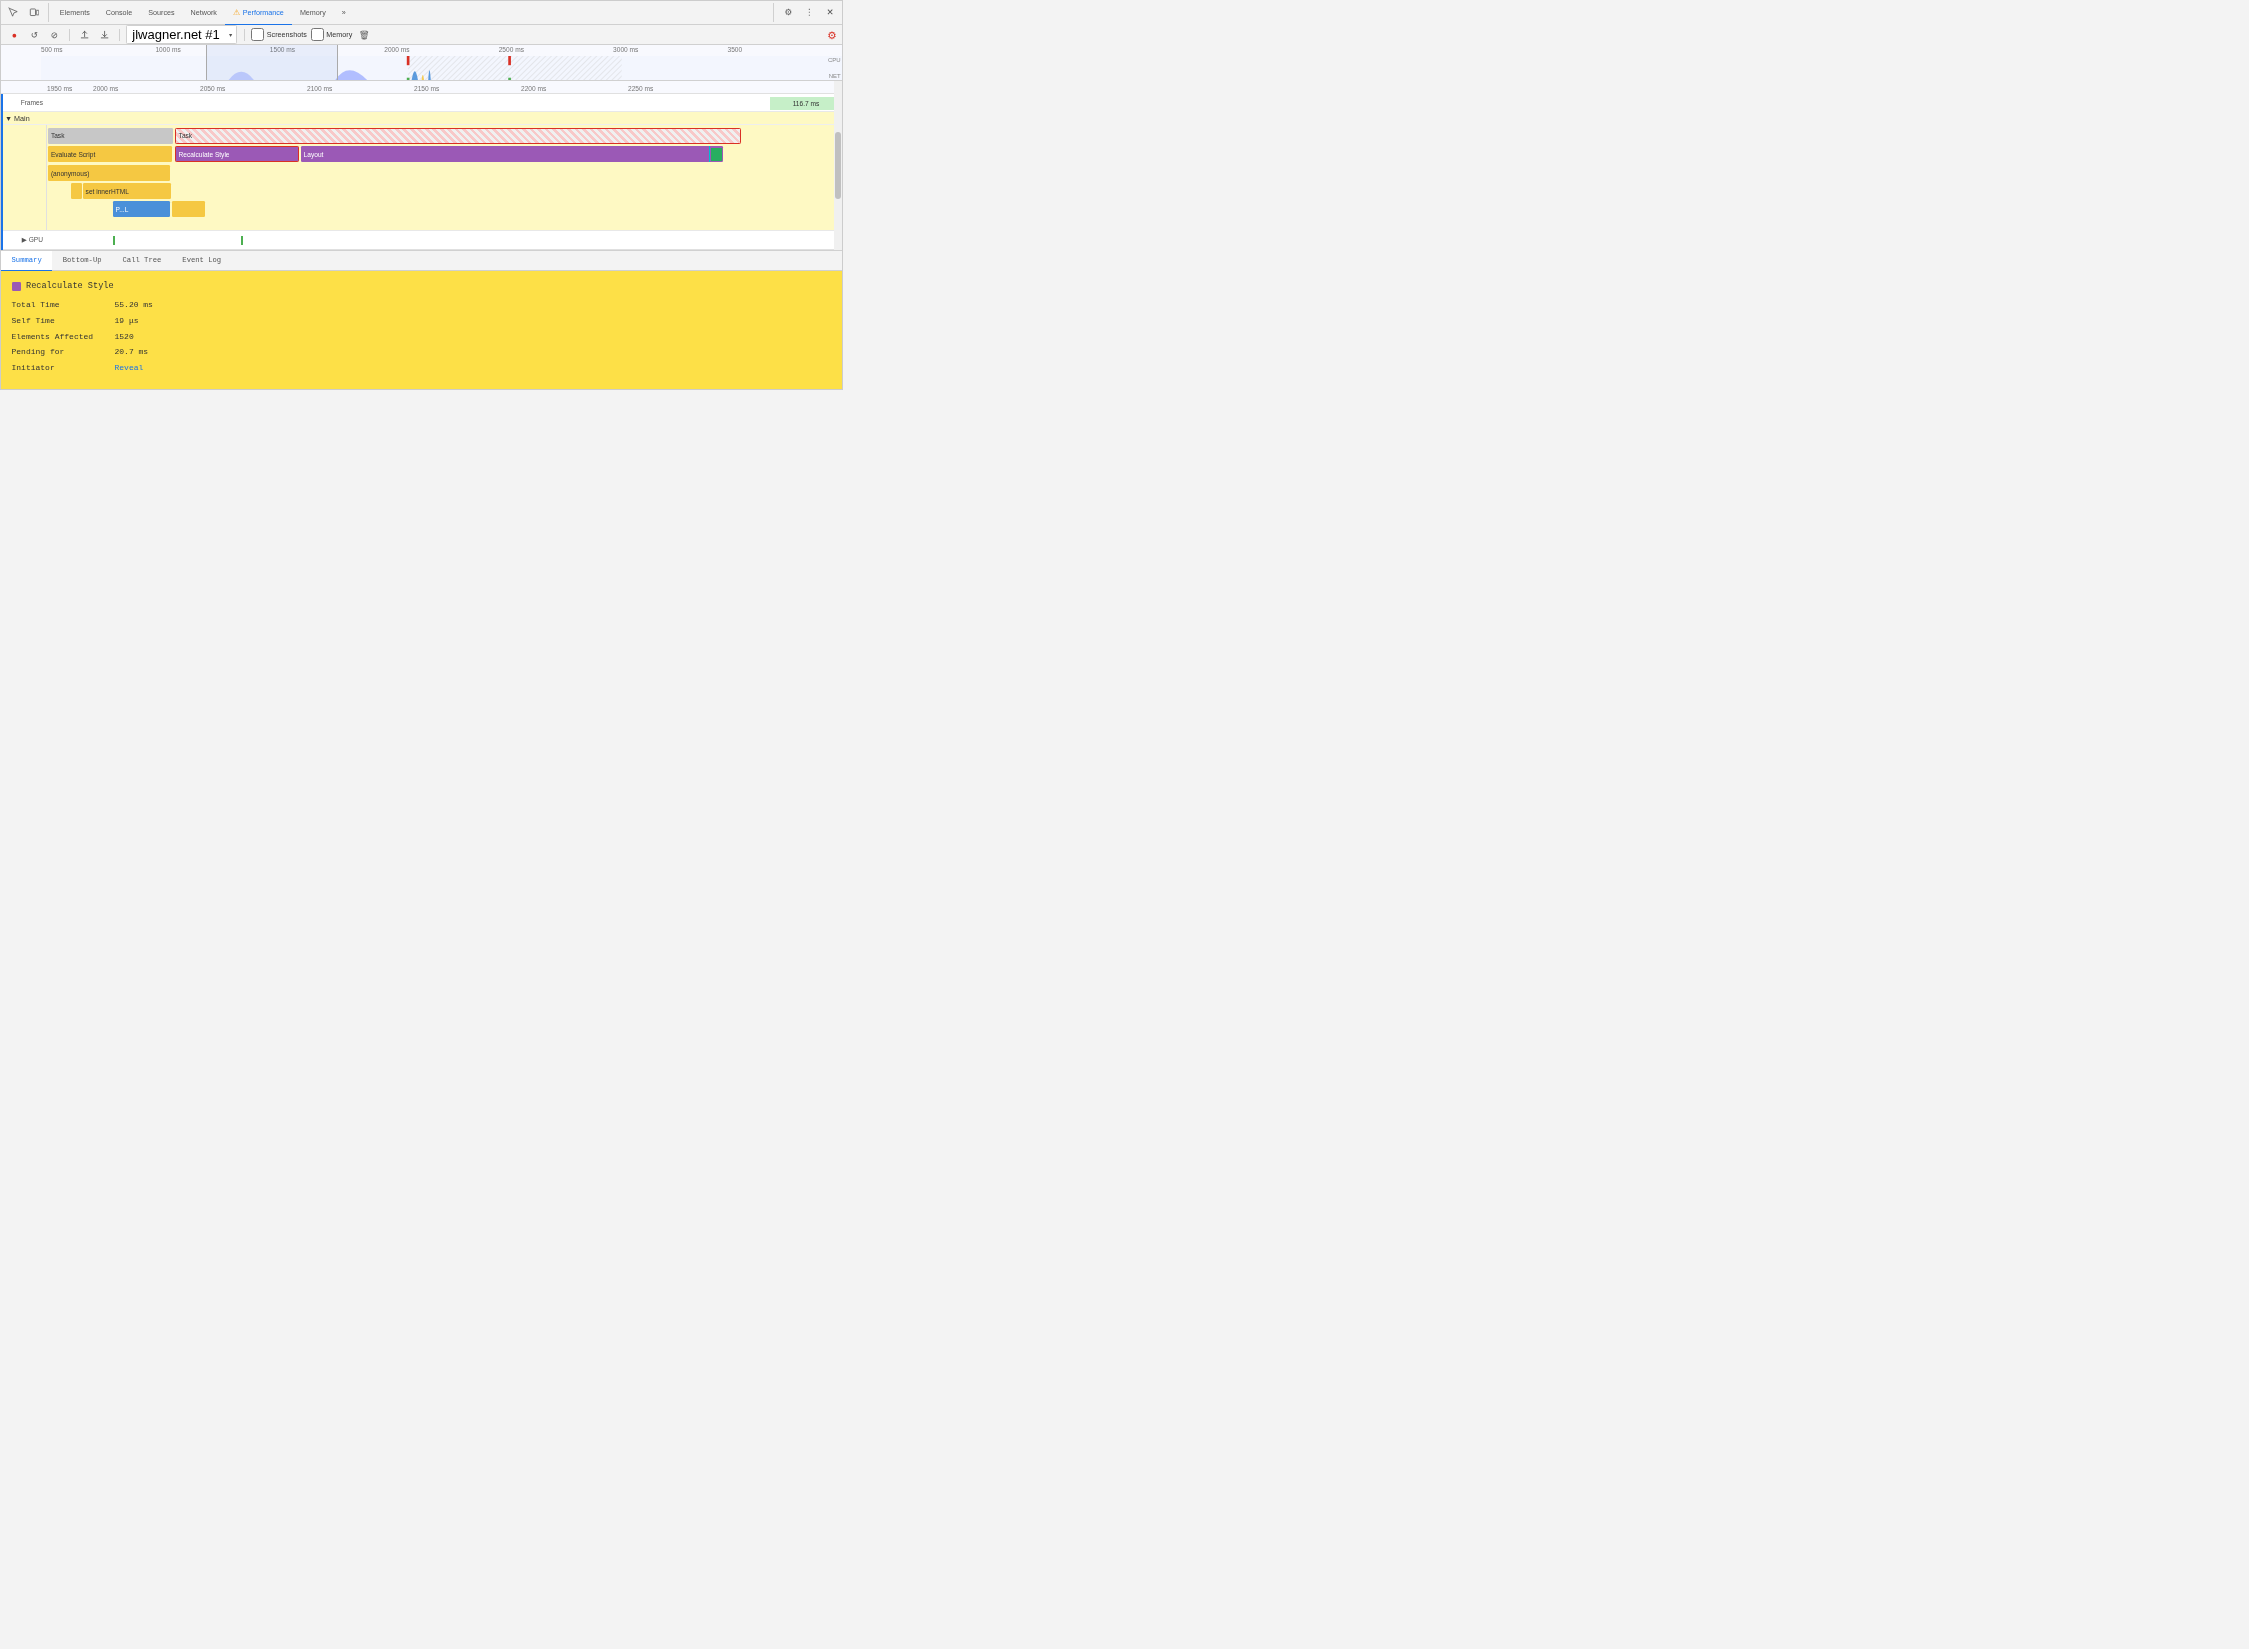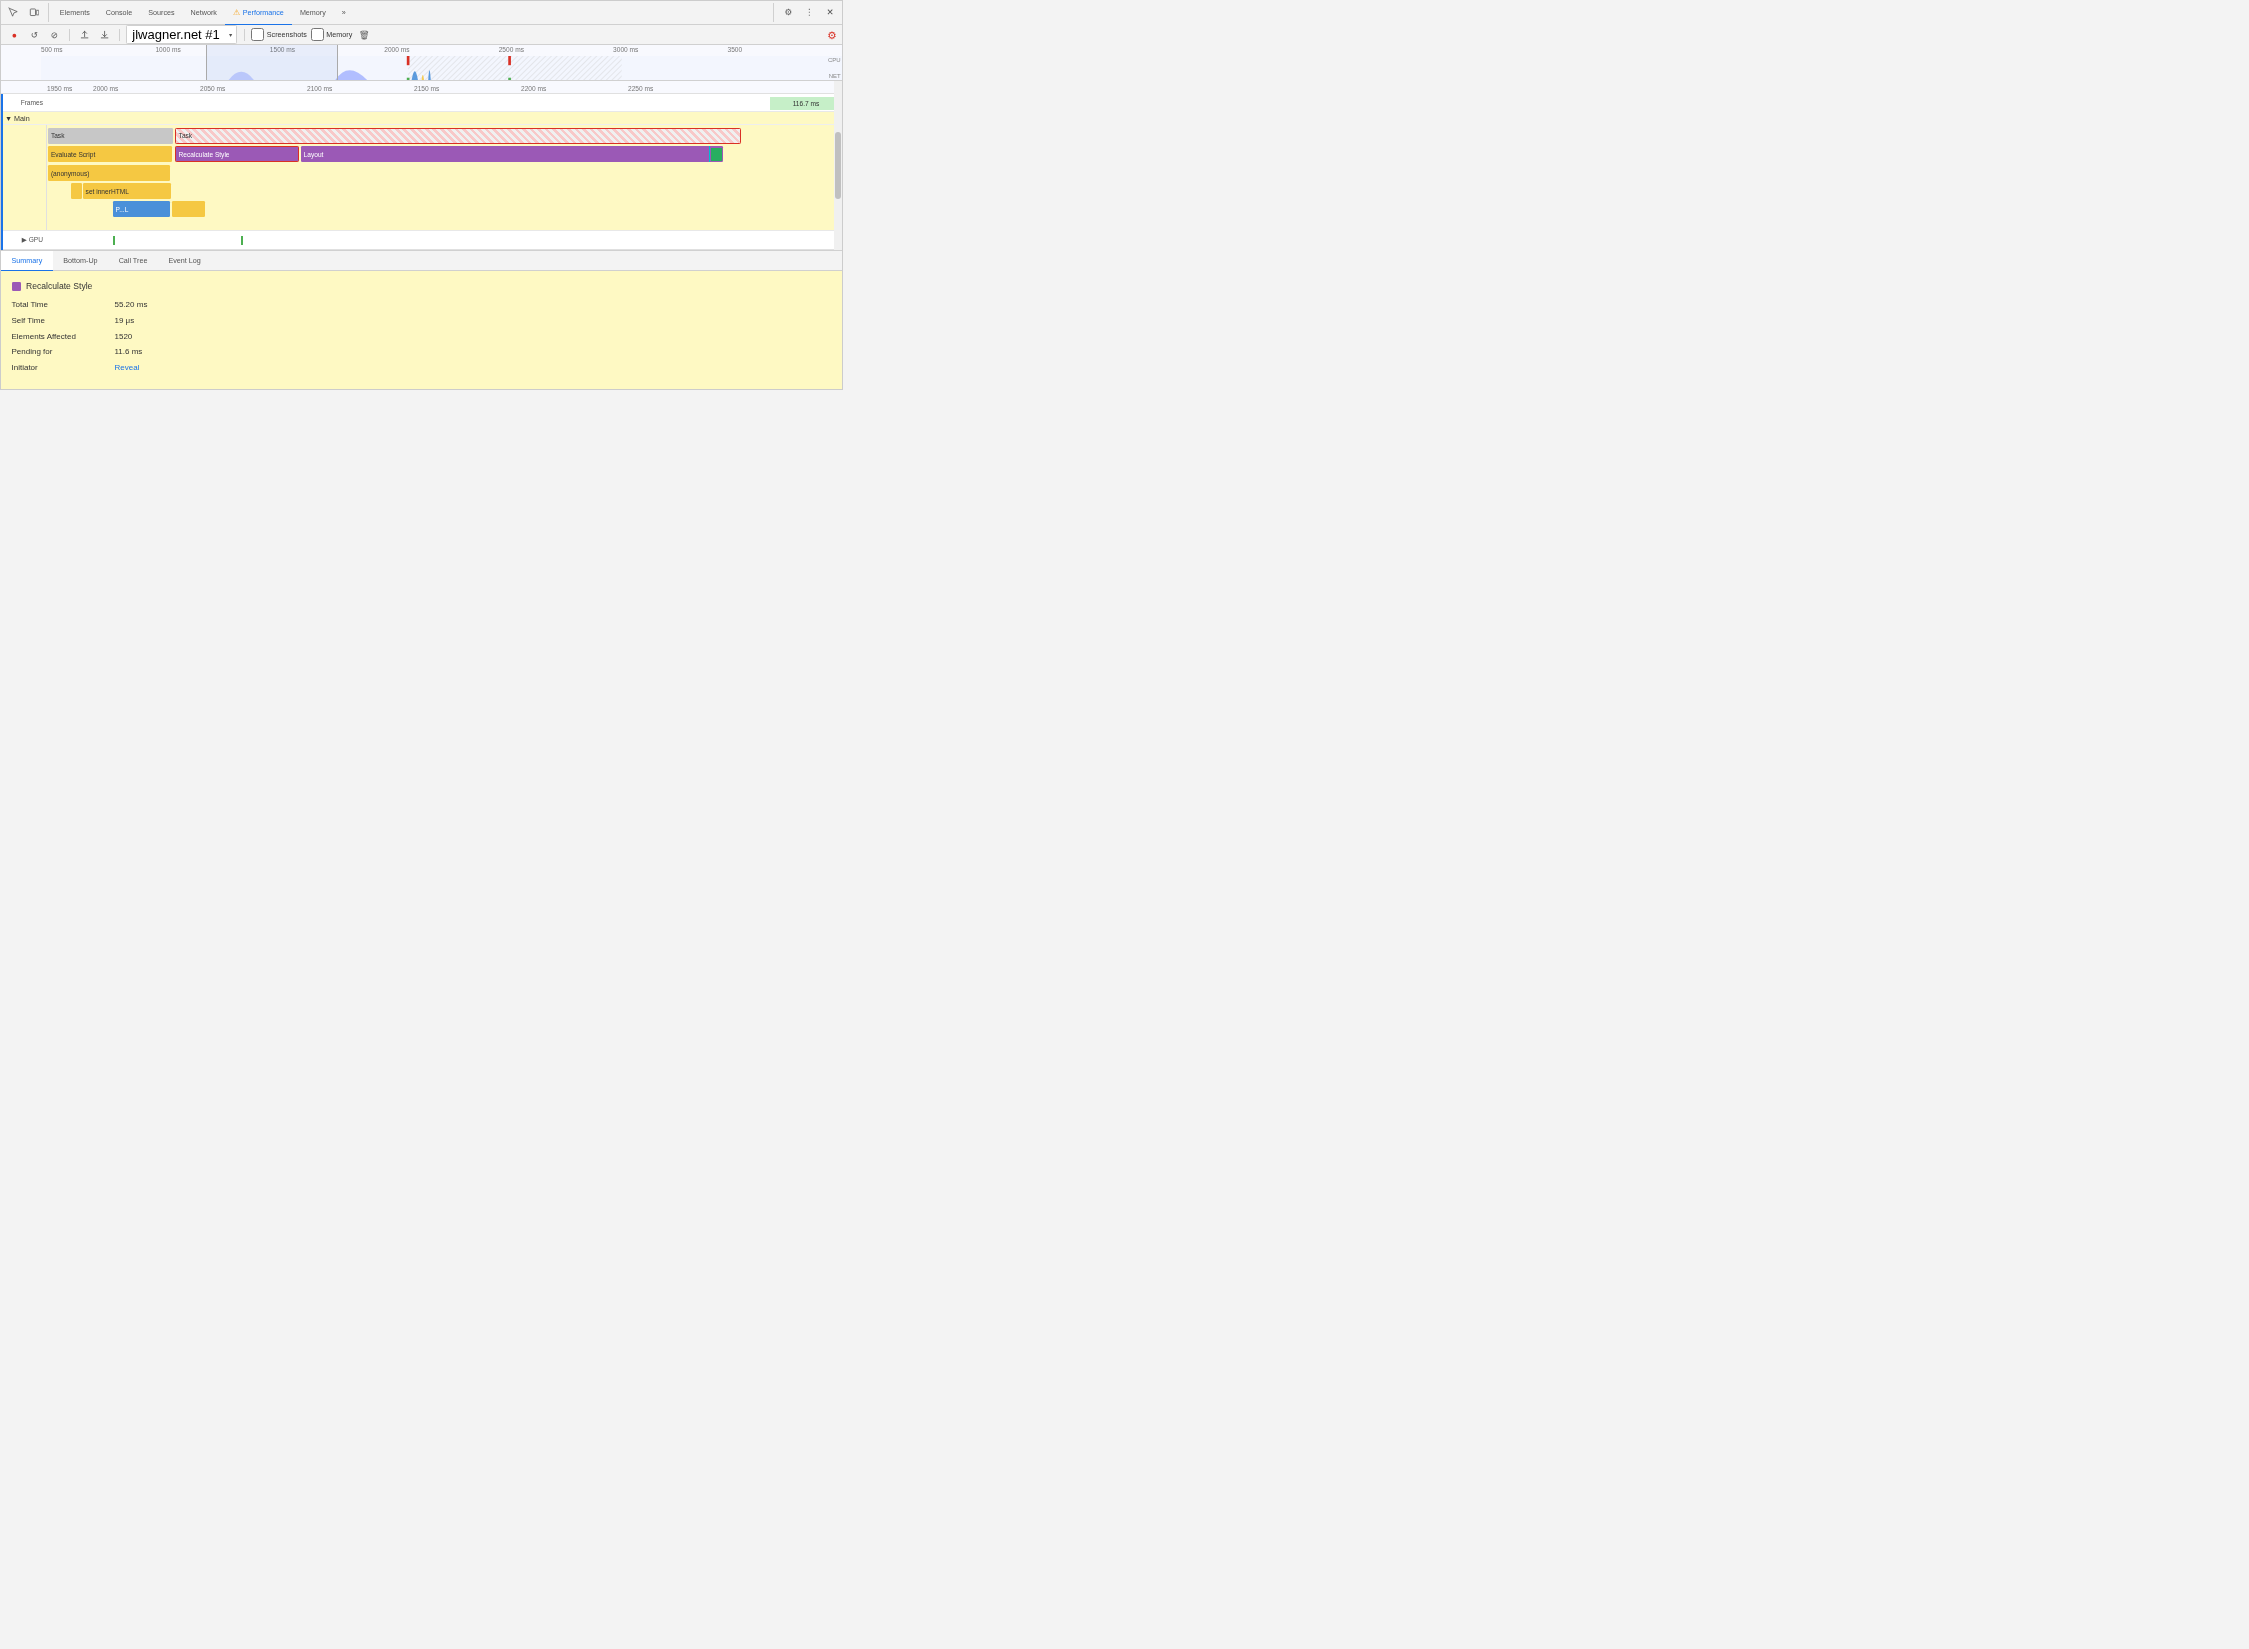--- a/index.html
+++ b/index.html
@@ -249,22 +249,23 @@
     }
     .gpu-pip {
       position: absolute;
       width: 2px; height: 9.2px;
       background: #4caf50;
       top: 4.6px;
     }
 
     
     .bottom-panel {
-      background: #fef9c3;
+      background: #fde047;
       border-top: 0.7px solid #d0d0d0;
+      font-family: Liberation Mono, monospace;
     }
     .bottom-tabs {
       display: flex;
       border-bottom: 0.7px solid #d0d0d0;
       background: #f3f3f3;
       height: 20px;
     }
     .bottom-tab {
       padding: 0 10.5px;
       height: 20px;
@@ -591,21 +592,21 @@
       <span class="value">19 μs</span>
     </div>
 
     <div class="summary-row">
       <span class="label">Elements Affected</span>
       <span class="value">1520</span>
     </div>
 
     <div class="summary-row">
       <span class="label">Pending for</span>
-      <span class="value">11.6 ms</span>
+      <span class="value">20.7 ms</span>
     </div>
 
     <div class="summary-row">
       <span class="label">Initiator</span>
       <a class="link" href="#">Reveal</a>
     </div>
 
   </div>
 </div>
 

